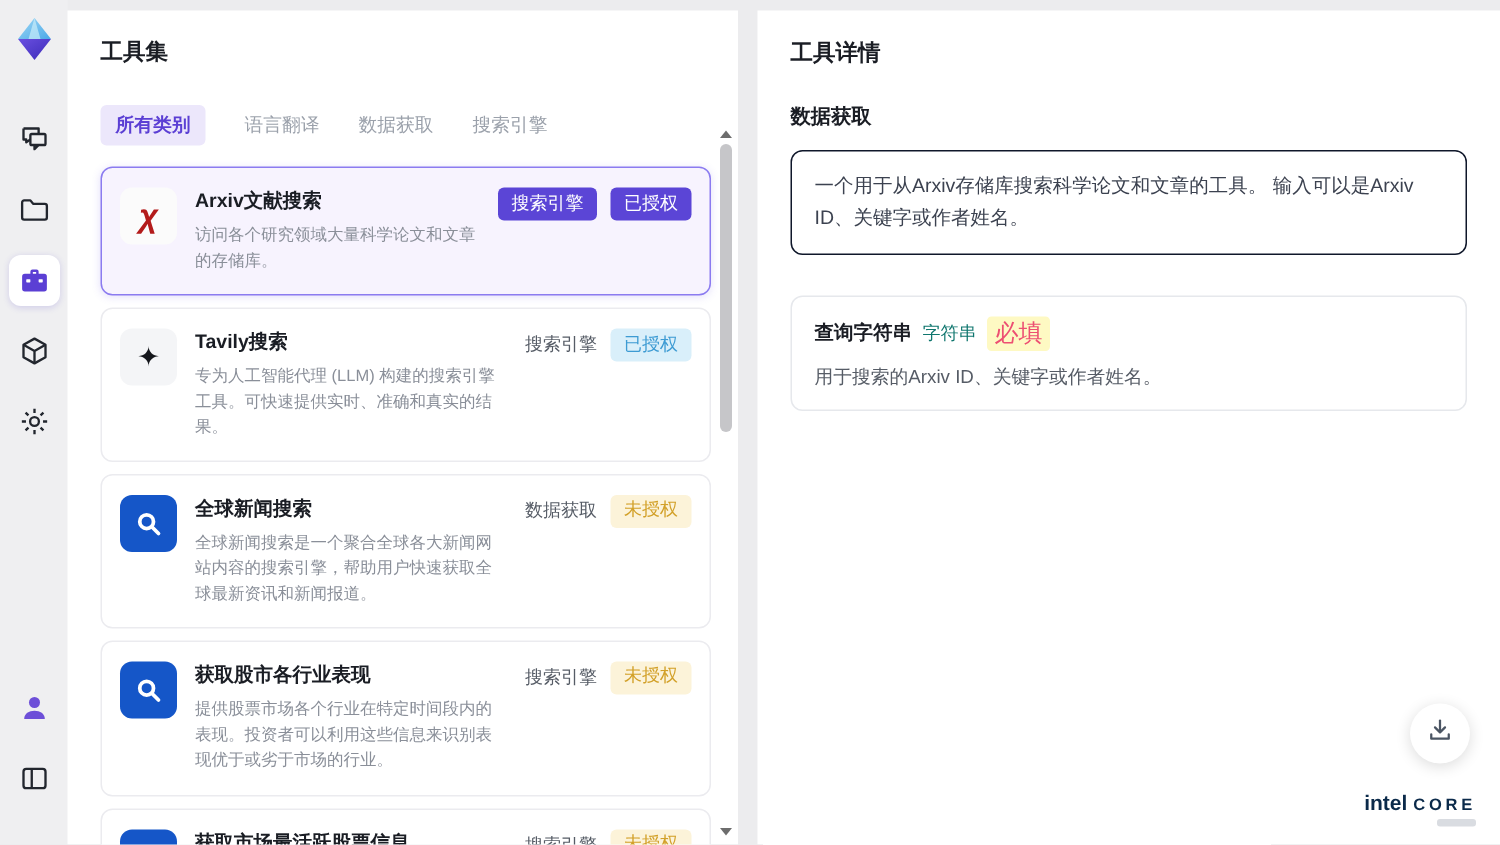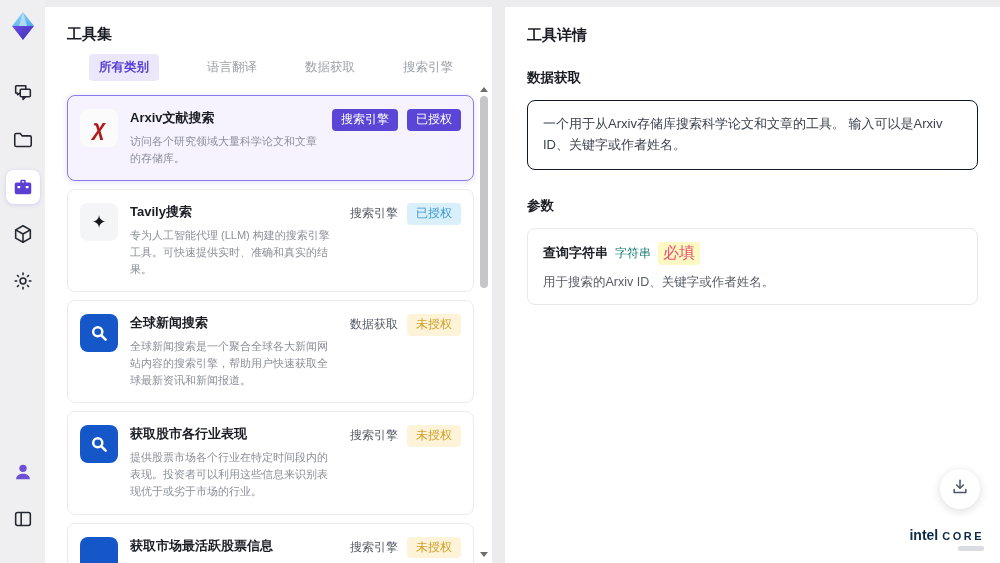--- a/index.html
+++ b/index.html
@@ -17,25 +17,25 @@
   .rail-icon svg { display:block; }
   .rail-icon.active { background:#ffffff; box-shadow:0 1px 4px rgba(80,60,200,.18); }
   .rail-spacer { flex:1; }
 
   
   .content { flex:1; display:flex; padding-top:7px; gap:13px; min-width:0; }
   .panel { background:#fff; height:100%; }
   .left-panel { width:447px; flex:0 0 447px; padding:18px 0 0 22px; position:relative; }
   .right-panel { flex:1; padding:19px 22px; position:relative; }
 
-  .page-title { font-size:15px; font-weight:bold; margin-bottom:10px; }
+  .page-title { font-size:15px; font-weight:bold; margin-bottom:26px; }
 
   
   .tabs { display:flex; align-items:center; gap:26px; margin-bottom:14px; padding-right:24px; }
-  .tab { font-size:12.5px; color:#9ba1ab; cursor:pointer; padding:5px 0; white-space:nowrap;margin-left:22px; }
+  .tab { font-size:12.5px; color:#9ba1ab; cursor:pointer; padding:5px 0; white-space:nowrap; }
   .tab.active { background:#ece7fb; color:#5b3fd4; padding:5px 10px; border-radius:4px; font-weight:bold; }
 
   
   .tool-list { padding-right:18px; }
   .tool-card { display:flex; gap:12px; padding:13px 12px; border:1px solid #ebebef;
     border-radius:8px; margin-bottom:8px; background:#fff; cursor:pointer; }
   .tool-card.selected { border:1px solid #8b7bf0; background:#f7f3fe;
     box-shadow:0 1px 6px rgba(108,84,230,.18); }
   .tool-icon { width:38px; height:38px; flex:0 0 38px; border-radius:8px; background:#f4f5f7;
     display:flex; align-items:center; justify-content:center; overflow:hidden; }
@@ -45,21 +45,21 @@
   .tool-icon.sparkle-icon .gi { color:#15171c; font-size:18px; }
   .tool-icon.search-app-icon { background:#1556c8; }
   .tool-main { flex:1; min-width:0; }
   .tool-title { font-size:13px; font-weight:bold; margin-bottom:6px; }
   .tool-desc { font-size:11px; color:#8a8f99; line-height:1.55; }
   .tool-tags { display:flex; gap:9px; align-items:flex-start; white-space:nowrap; }
   .tag { font-size:12px; border-radius:4px; padding:3px 9px; line-height:1.3; }
   .tag-solid { background:#5b45d6; color:#fff; }
   .tag-plain { color:#565c66; padding:3px 0; }
   .tag-blue { background:#d9effa; color:#3d9bd3; }
-  .tag-yellow { background:#fcf3d9; color:#d2a028; }
+  .tag-yellow { background:#fcf3d9; color:#d2a028;font-family:Liberation Mono, monospace; }
 
   
   .scrollbar { position:absolute; top:80px; bottom:6px; right:3px; width:10px; }
   .sb-arrow { width:0; height:0; border-left:4px solid transparent; border-right:4px solid transparent;
     margin:0 auto; }
   .sb-arrow.up { border-bottom:5px solid #6d6d6d; }
   .sb-arrow.down { border-top:5px solid #6d6d6d; position:absolute; bottom:0; left:1px; }
   .sb-thumb { width:8px; margin:4px auto 0; height:192px; background:#c6c6c9; border-radius:4px; }
 
   
@@ -271,21 +271,20 @@
         <div class="sb-arrow down"></div>
       </div>
     </section>
 
     <section class="panel right-panel">
       <h1 class="detail-title">工具详情</h1>
 
       <h2 class="section-heading">数据获取</h2>
       <div class="info-box">一个用于从Arxiv存储库搜索科学论文和文章的工具。 输入可以是Arxiv ID、关键字或作者姓名。</div>
 
-      <h2 class="section-heading">参数</h2>
       <div>
 
           <div class="param-box">
             <div class="param-head">
               <span class="param-name">查询字符串</span>
               <span class="param-type">字符串</span>
               <span class="param-required">必填</span>
             </div>
             <div class="param-desc">用于搜索的Arxiv ID、关键字或作者姓名。</div>
           </div>

